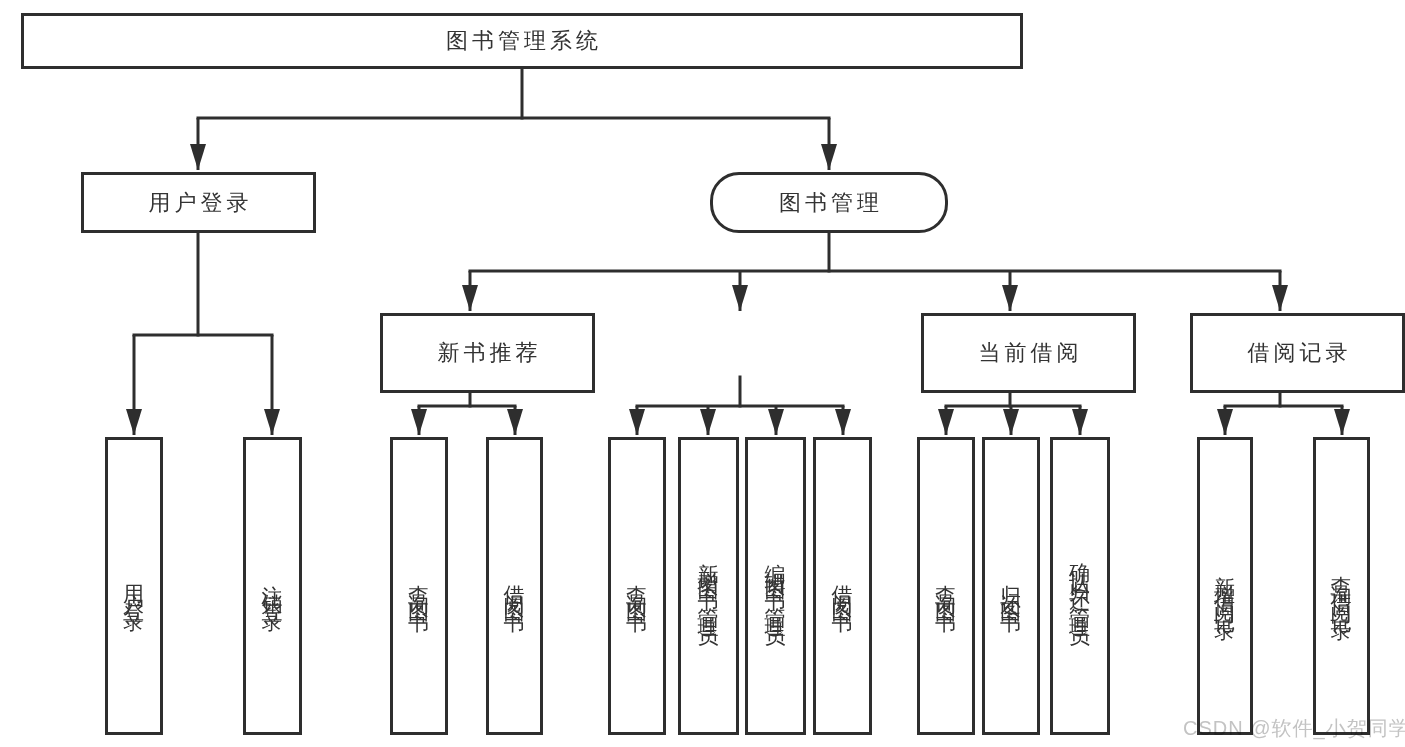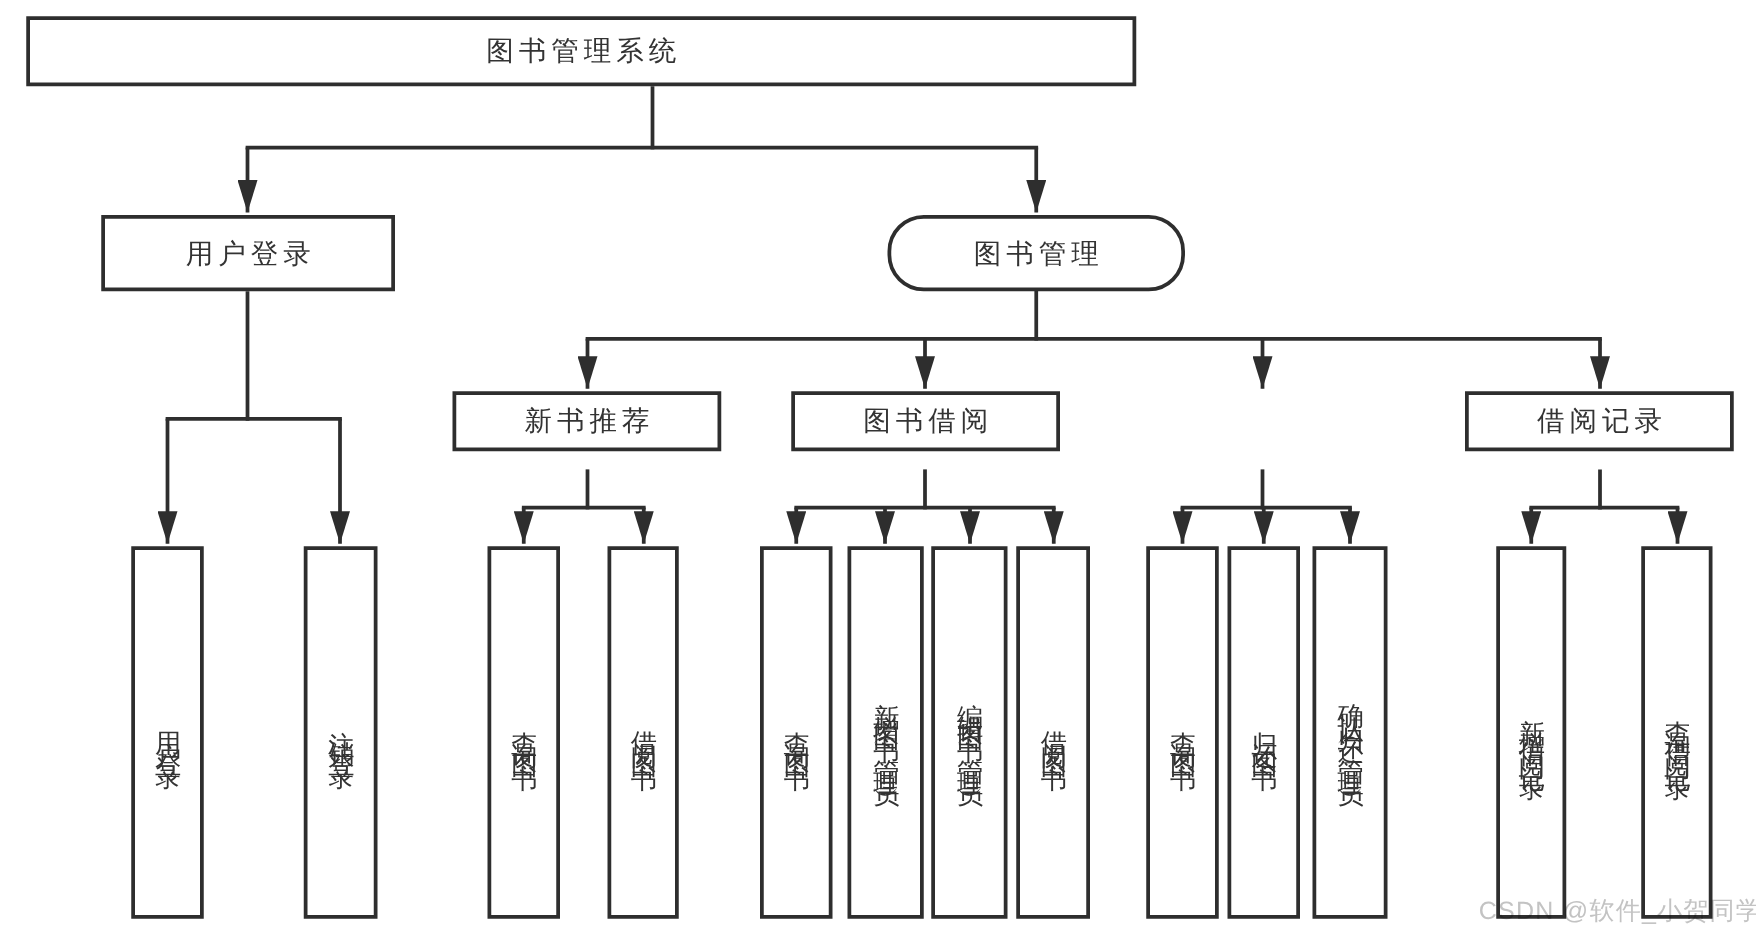--- a/index.html
+++ b/index.html
@@ -11,24 +11,24 @@
   .node{
     position:absolute;box-sizing:border-box;border:3px solid #2e2e2e;background:#ffffff;
     display:flex;align-items:center;justify-content:center;z-index:2;
   }
   .h-label{font-size:22px;letter-spacing:4px;text-indent:4px;white-space:nowrap;}
   .v-label{
     writing-mode:vertical-rl;text-orientation:mixed;
     font-size:21px;letter-spacing:9px;line-height:1;white-space:nowrap;
   }
   
-  #root {left:21px;  top:13px;  width:888px;height:56px;}
+  #root {left:21px;  top:13px;  width:1002px;height:56px;}
   #l1a  {left:81px;  top:172px; width:235px; height:61px;}
   #l1b  {left:710px; top:172px; width:238px; height:61px;border-radius:29px;}
-  .l2   {top:313px;height:48px;width:215px;}
+  .l2   {top:313px;height:80px;width:215px;margin-left:18px;}
   #l2a{left:362px;} #l2b{left:633px;} #l2c{left:903px;} #l2d{left:1172px;font-family:Liberation Serif, serif;}
   .leaf {top:437px;height:298px;}
   #fa1{left:105px;width:58px;}  #fa2{left:243px;width:59px;}
   #fb1{left:390px;width:58px;}  #fb2{left:486px;width:57px;}
   #fc1{left:608px;width:58px;}  #fc2{left:678px;width:61px;}
   #fc3{left:745px;width:61px;}  #fc4{left:813px;width:59px;}
   #fd1{left:917px;width:58px;}  #fd2{left:982px;width:58px;}  #fd3{left:1050px;width:60px;}
   #fe1{left:1197px;width:56px;} #fe2{left:1313px;width:57px;}
   .watermark{
     position:absolute;left:1183px;top:715px;z-index:3;
@@ -92,22 +92,22 @@
   <div class="node" id="l1a">
     <span class="h-label">用户登录</span>
   </div>
   <div class="node" id="l1b">
     <span class="h-label">图书管理</span>
   </div>
 
   <div class="node l2" id="l2a">
     <span class="h-label">新书推荐</span>
   </div>
-  <div class="node l2" id="l2b">
-    <span class="h-label">图书借阅</span>
+  <div class="node l2" id="l2c">
+    <span class="h-label">当前借阅</span>
   </div>
   <div class="node l2" id="l2d">
     <span class="h-label">借阅记录</span>
   </div>
 
   <div class="node leaf" id="fa1">
     <span class="v-label">用户登录</span>
   </div>
   <div class="node leaf" id="fa2">
     <span class="v-label">注销登录</span>

